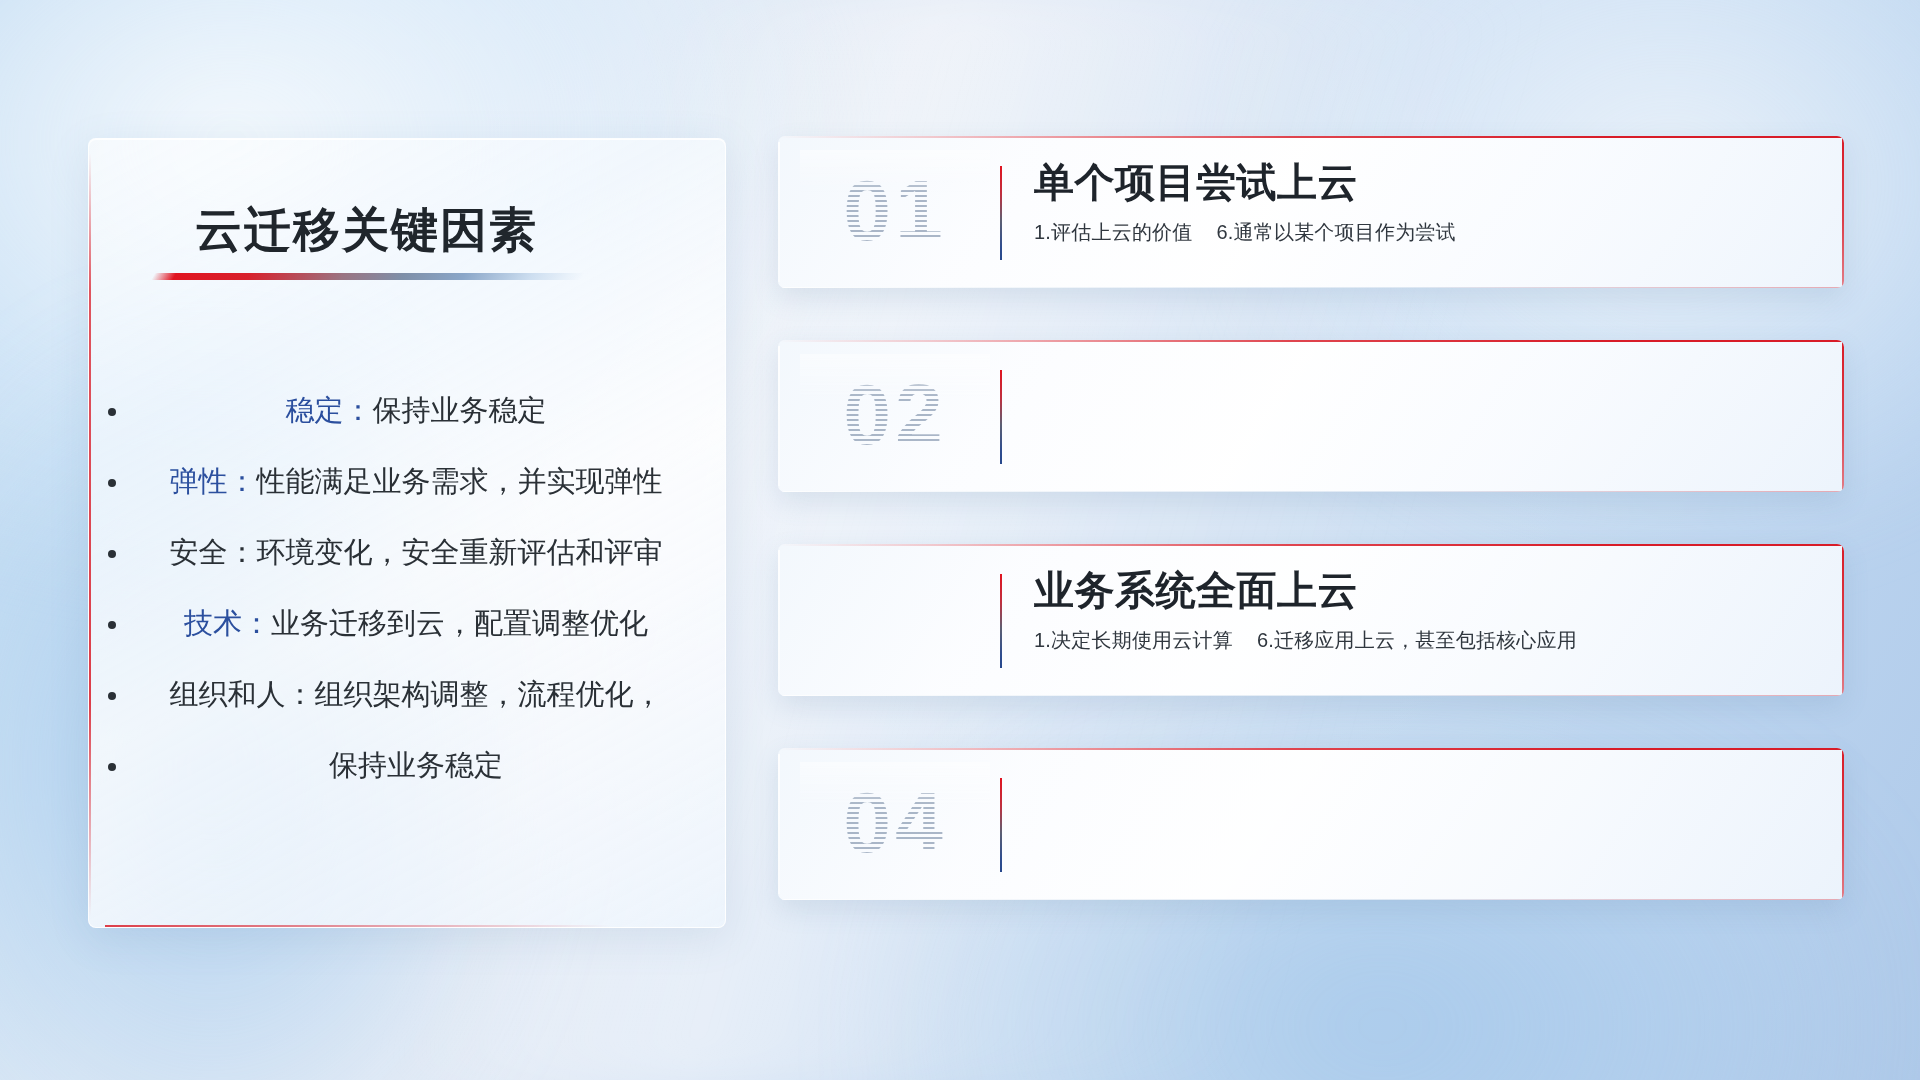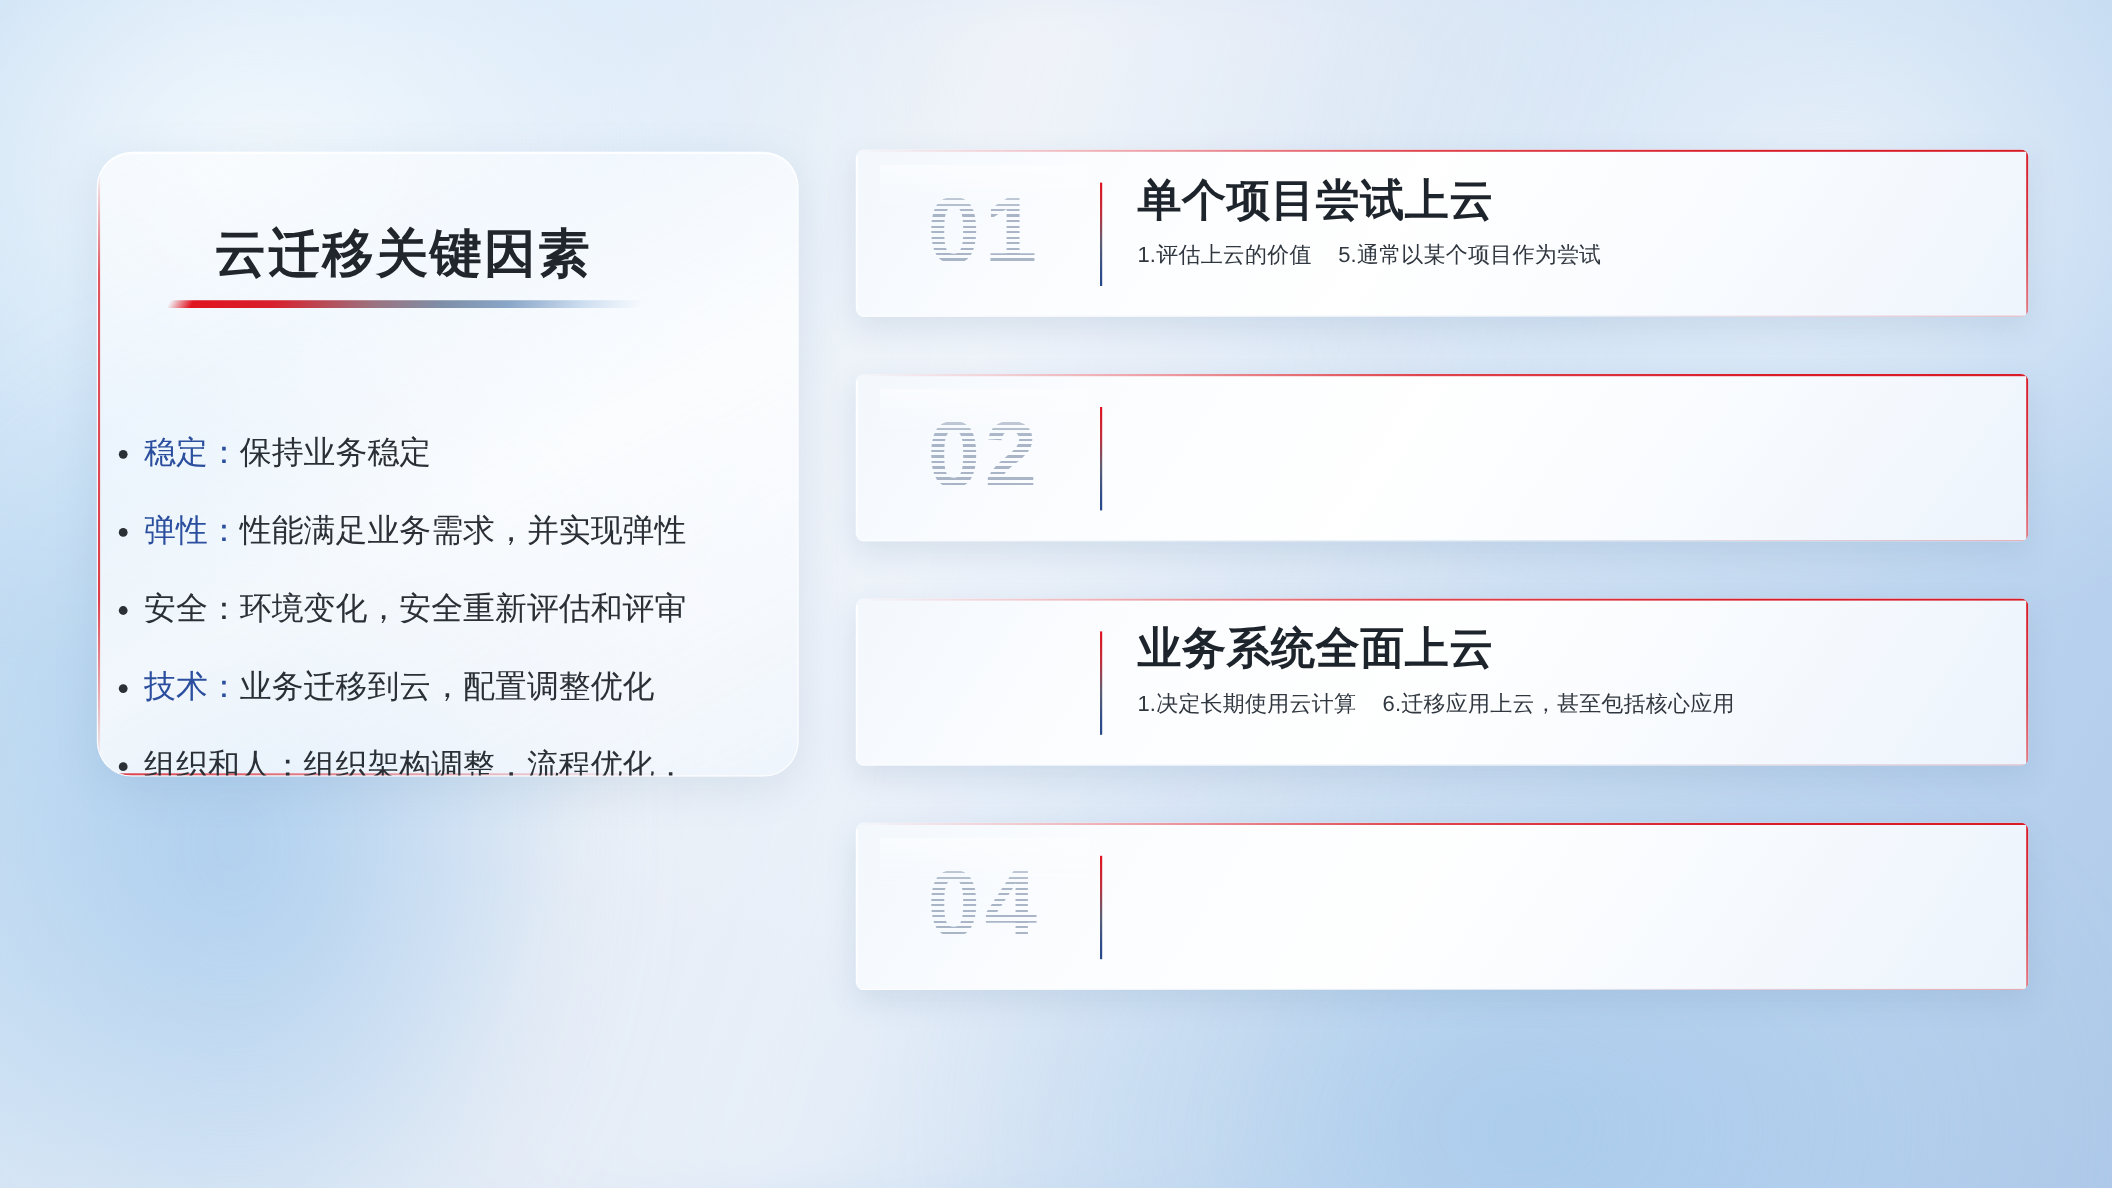--- a/index.html
+++ b/index.html
@@ -64,31 +64,32 @@
     background:radial-gradient(ellipse at 50% 42%, rgba(255,255,255,.18) 0%, rgba(255,255,255,0) 58%);
   }
 
   
   .stage{ position:absolute; inset:0; }
 
   
   .left-panel{
     position:absolute;
     left:88px; top:138px;
-    width:638px; height:568px;
-    border-radius:32px;
+    width:638px; height:790px;
+    border-radius:8px;
     background:linear-gradient(152deg,
        rgba(255,255,255,.62) 0%,
        rgba(247,251,255,.70) 28%,
        rgba(255,255,255,.80) 55%,
        rgba(250,252,255,.72) 78%,
        rgba(240,247,254,.66) 100%);
     border:1px solid rgba(255,255,255,.85);
     box-shadow:0 10px 40px rgba(86,125,170,.14), inset 0 1px 0 rgba(255,255,255,.9);
     overflow:hidden;
+    font-family:Liberation Mono, monospace;
   }
   .left-panel .edge-red{
     position:absolute; left:0; top:14px; bottom:10px; width:2px;
     background:linear-gradient(180deg, rgba(217,30,42,0) 0%, rgba(217,30,42,.75) 18%, rgba(217,30,42,.85) 72%, rgba(217,30,42,0) 100%);
   }
   .left-panel .edge-red-b{
     position:absolute; left:16px; right:18%; bottom:0; height:2px;
     background:linear-gradient(90deg, rgba(217,30,42,.85) 0%, rgba(217,30,42,.35) 60%, rgba(217,30,42,0) 100%);
   }
   .panel-title{
@@ -114,20 +115,21 @@
   }
 
   .kv-list{
     position:absolute; left:42px; top:238px; right:24px;
   }
   .kv-row{
     font-size:29px;
     line-height:71px;
     color:#2a3036;
     white-space:nowrap;
+    text-align:center;
   }
   .kv-row .kv-key{ color:#2b4f9e; }
   .kv-row.dark .kv-key{ color:#2a3036; }
   .kv-row .kv-val{ color:#2a3036; }
 
   
   .cards{ position:absolute; left:778px; top:136px; width:1066px; }
   .card{
     position:relative;
     height:152px;
@@ -236,21 +238,21 @@
   <section class="cards" id="cards">
       <article class="card">
         <span class="ln-top"></span>
         <span class="ln-right"></span>
         <span class="ln-left"></span>
         <span class="ln-bottom"></span>
         <div class="card-num">01</div>
         <span class="card-divider"></span>
         <div class="card-body">
           <div class="card-title">单个项目尝试上云</div>
-          <div class="card-desc"><span>1.评估上云的价值</span><span class="sp"></span><span>5.通常以某个项目作为尝试</span></div>
+          <div class="card-desc"><span>1.评估上云的价值</span><span class="sp"></span><span>6.通常以某个项目作为尝试</span></div>
         </div>
       </article>
       <article class="card">
         <span class="ln-top"></span>
         <span class="ln-right"></span>
         <span class="ln-left"></span>
         <span class="ln-bottom"></span>
         <div class="card-num">02</div>
         <span class="card-divider"></span>
       </article>

